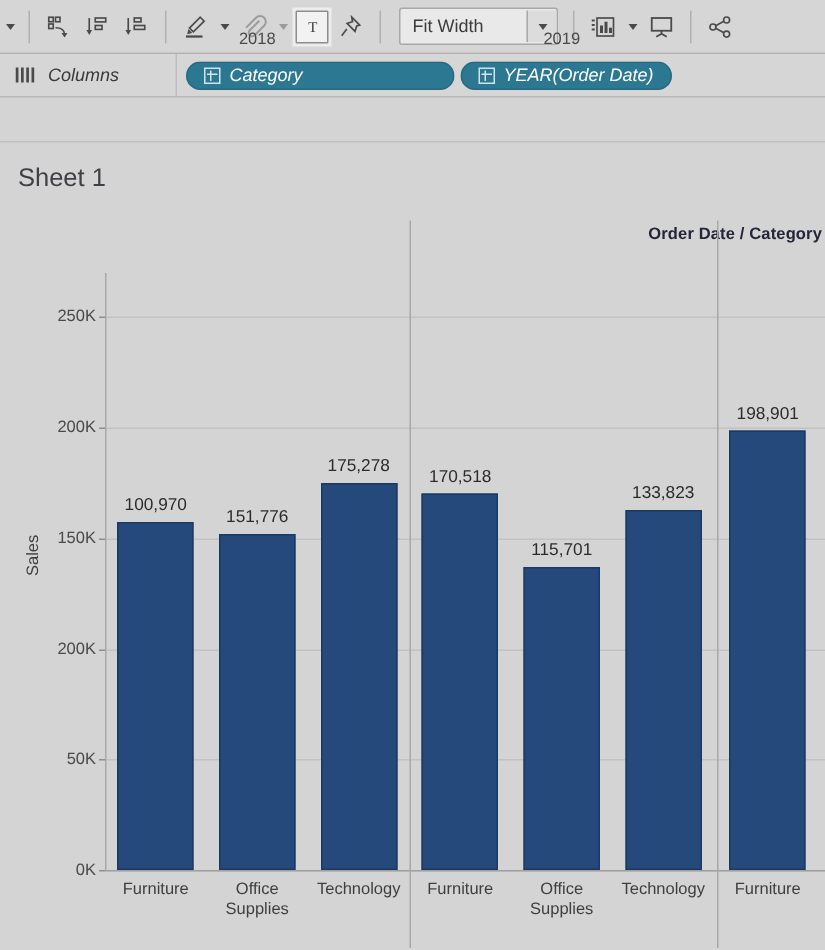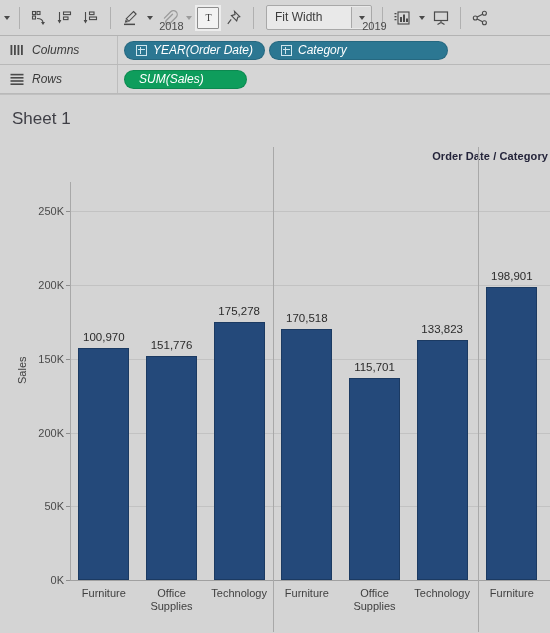--- a/index.html
+++ b/index.html
@@ -285,51 +285,31 @@
             <rect x="0.5" y="1" width="1.8" height="10"></rect>
               <rect x="4" y="1" width="1.8" height="10"></rect>
             <rect x="7.5" y="1" width="1.8" height="10"></rect>
               <rect x="11" y="1" width="1.8" height="10"></rect>
           </g>
         </svg>
       </span>
       <span class="shelf-title">Columns</span>
     </div>
     <div class="shelf-drop">
+      <span class="pill blue" style="padding-right:100px;">
+        <span class="plusbox"></span>
+        <span>Category</span>
+      </span>
       <span class="pill blue">
         <span class="plusbox"></span>
         <span>YEAR(Order Date)</span>
       </span>
-      <span class="pill blue" style="padding-right:100px;">
-        <span class="plusbox"></span>
-        <span>Category</span>
-      </span>
     </div>
   </div>
 
-  <div class="shelf" id="shelf-rows">
-    <div class="shelf-label">
-      <span class="shelf-icon">
-        <svg width="14" height="12" viewBox="0 0 14 12">
-          <g fill="#4a4a4a">
-            <rect x="0.5" y="0.8" width="13" height="1.6"></rect>
-              <rect x="0.5" y="4" width="13" height="1.6"></rect>
-            <rect x="0.5" y="7.2" width="13" height="1.6"></rect>
-              <rect x="0.5" y="10.4" width="13" height="1.6"></rect>
-          </g>
-        </svg>
-      </span>
-      <span class="shelf-title">Rows</span>
-    </div>
-    <div class="shelf-drop">
-      <span class="pill green" style="padding:0 14px;min-width:123px;">
-        <span>SUM(Sales)</span>
-      </span>
-    </div>
-  </div>
 
   <div class="view">
     <div class="sheet-title">Sheet 1</div>
   </div>
 
   <div class="fieldcaption">Order Date / Category</div>
 
   <div>
     <div class="year-cell" id="yr0" style="left: 70px; width: 203px;">2018</div>
     <div class="year-cell" id="yr1" style="left: 273px; width: 203px;">2019</div>

